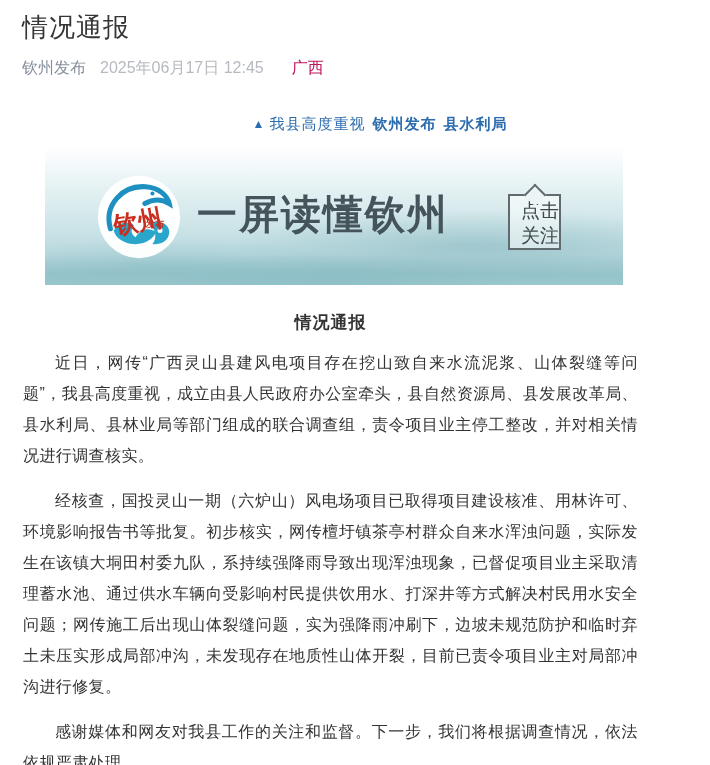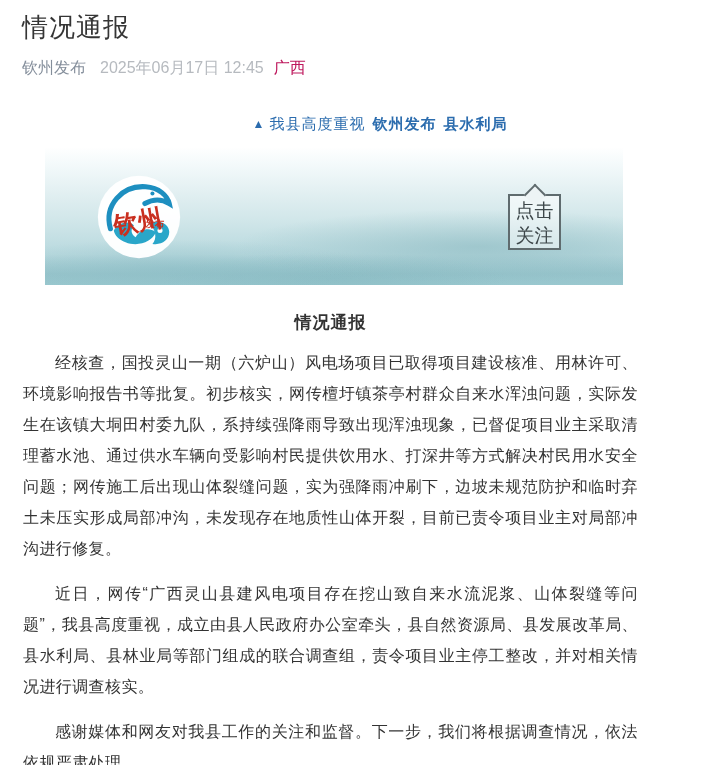--- a/index.html
+++ b/index.html
@@ -15,21 +15,21 @@
   .page-title {
     margin: 10px 0 0 22px;
     font-size: 26px; font-weight: 400; color: #353535;
     letter-spacing: 1px;
   }
   .byline {
     margin: 13px 0 0 22px;
     font-size: 16px;
   }
   .byline .account { color: #848e9b; margin-right: 14px; }
-  .byline .date    { color: #b6babf; margin-right: 10px; }
+  .byline .date    { color: #b6babf; margin-right: 28px; }
   .byline .loc     { color: #be185d; }
 
   
   .promo {
     margin-top: 36px;
     text-align: center;
     position: relative; left: 25px;
     font-size: 15px; color: #2b6cae;
     letter-spacing: 1px;
   }
@@ -59,21 +59,21 @@
     font-weight: 700; font-size: 40px; color: #45535a;
     letter-spacing: 2px; white-space: nowrap;
   }
   .follow {
     position: absolute; left: 463px; top: 47px;
     width: 53px; height: 56px;
     border: 2px solid #5f6b6e;
     background: rgba(255,255,255,0.55);
     font-family: "Liberation Serif", "DejaVu Serif", serif;
     font-size: 19px; color: #3e484b;
-    text-align: center; line-height: 25px;
+    text-align: right; line-height: 25px;
     padding-top: 2px;
   }
   .follow::before {
     content: "";
     position: absolute; top: -9px; left: 50%; margin-left: -8px;
     width: 14px; height: 14px;
     background: #edf4f5;
     border-top: 2px solid #5f6b6e; border-left: 2px solid #5f6b6e;
     transform: rotate(45deg);
   }
@@ -119,27 +119,28 @@
         <circle cx="50" cy="50" r="49" fill="#ffffff" opacity="0.96"></circle>
         <path d="M16,64 C8,36 30,12 58,14 C74,15 84,25 86,34 C76,28 66,29 57,34" fill="none" stroke="#1d8fc0" stroke-width="6" stroke-linecap="round"></path>
         <circle cx="66" cy="22" r="2.4" fill="#1d8fc0"></circle>
         <path d="M20,66 C26,56 38,54 44,60 C40,64 40,70 46,74 C52,64 62,62 70,68 C66,80 48,86 34,80 C26,77 21,72 20,66 Z" fill="#29a6c9"></path>
         <path d="M62,58 C74,52 86,58 86,68 C86,78 76,84 66,82 C72,76 70,64 62,58 Z" fill="#29a6c9"></path>
         <circle cx="75" cy="66" r="3" fill="#ffffff"></circle>
         <text x="20" y="67" font-size="29" fill="#c92f1f" font-weight="bold" font-family="Liberation Serif, DejaVu Serif, serif" transform="rotate(-10 40 58)">钦州</text>
         <text x="58" y="62" font-size="11" fill="#c92f1f" font-weight="bold" font-family="Liberation Serif, DejaVu Serif, serif">发布</text>
       </svg>
     </div>
+    <div class="slogan">一屏读懂钦州</div>
     <div class="follow">
       <div>点击</div>
       <div>关注</div>
     </div>
   </div>
 
   <div class="article">
     <h2 class="notice-heading">情况通报</h2>
+    <p>近日，网传“广西灵山县建风电项目存在挖山致自来水流泥浆、山体裂缝等问题”，我县高度重视，成立由县人民政府办公室牵头，县自然资源局、县发展改革局、县水利局、县林业局等部门组成的联合调查组，责令项目业主停工整改，并对相关情况进行调查核实。</p>
     <p>经核查，国投灵山一期（六炉山）风电场项目已取得项目建设核准、用林许可、环境影响报告书等批复。初步核实，网传檀圩镇茶亭村群众自来水浑浊问题，实际发生在该镇大垌田村委九队，系持续强降雨导致出现浑浊现象，已督促项目业主采取清理蓄水池、通过供水车辆向受影响村民提供饮用水、打深井等方式解决村民用水安全问题；网传施工后出现山体裂缝问题，实为强降雨冲刷下，边坡未规范防护和临时弃土未压实形成局部冲沟，未发现存在地质性山体开裂，目前已责令项目业主对局部冲沟进行修复。</p>
-    <p>近日，网传“广西灵山县建风电项目存在挖山致自来水流泥浆、山体裂缝等问题”，我县高度重视，成立由县人民政府办公室牵头，县自然资源局、县发展改革局、县水利局、县林业局等部门组成的联合调查组，责令项目业主停工整改，并对相关情况进行调查核实。</p>
     <p>感谢媒体和网友对我县工作的关注和监督。下一步，我们将根据调查情况，依法依规严肃处理。</p>
 
   </div>
 
 </div>
 
 </body></html>

